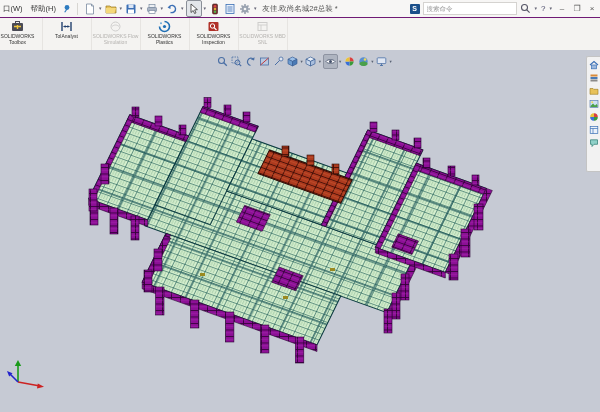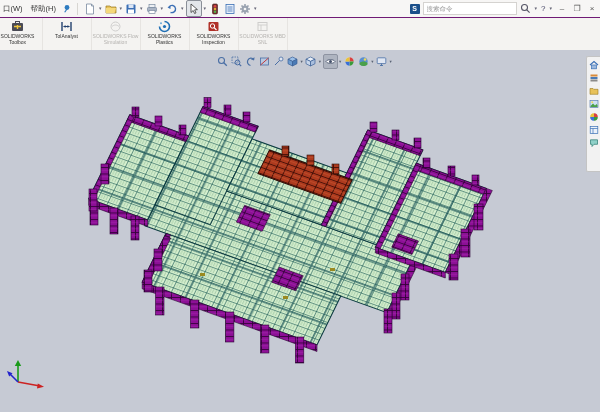--- a/index.html
+++ b/index.html
@@ -128,20 +128,21 @@
             <circle cx="6" cy="6" r="3.4" fill="#9aa3b0"></circle>
             <circle cx="6" cy="6" r="1.3" fill="#f7f6f5"></circle>
             <g stroke="#9aa3b0" stroke-width="1.6">
               <path d="M6 1v2M6 9v2M1 6h2M9 6h2M2.5 2.5l1.4 1.4M8.1 8.1l1.4 1.4M9.5 2.5 8.1 3.9M3.9 8.1 2.5 9.5"></path>
             </g>
           </svg>
         </div>
       <span class="caret">▾</span>
     </div>
 
+    <div class="win-title">友佳.欧尚名城2#总装 *</div>
 
     <div class="tb-right">
       <div class="slogo">S</div>
       <input class="search" placeholder="搜索命令" style="">
       <svg width="11" height="11" viewBox="0 0 11 11">
           <circle cx="4.5" cy="4.5" r="3" fill="none" stroke="#556" stroke-width="1.1"></circle>
           <path d="M6.8 6.8 L9.6 9.6" stroke="#556" stroke-width="1.2"></path>
         </svg>
       <span class="caret">▾</span>
       <span class="helpq">?</span>

